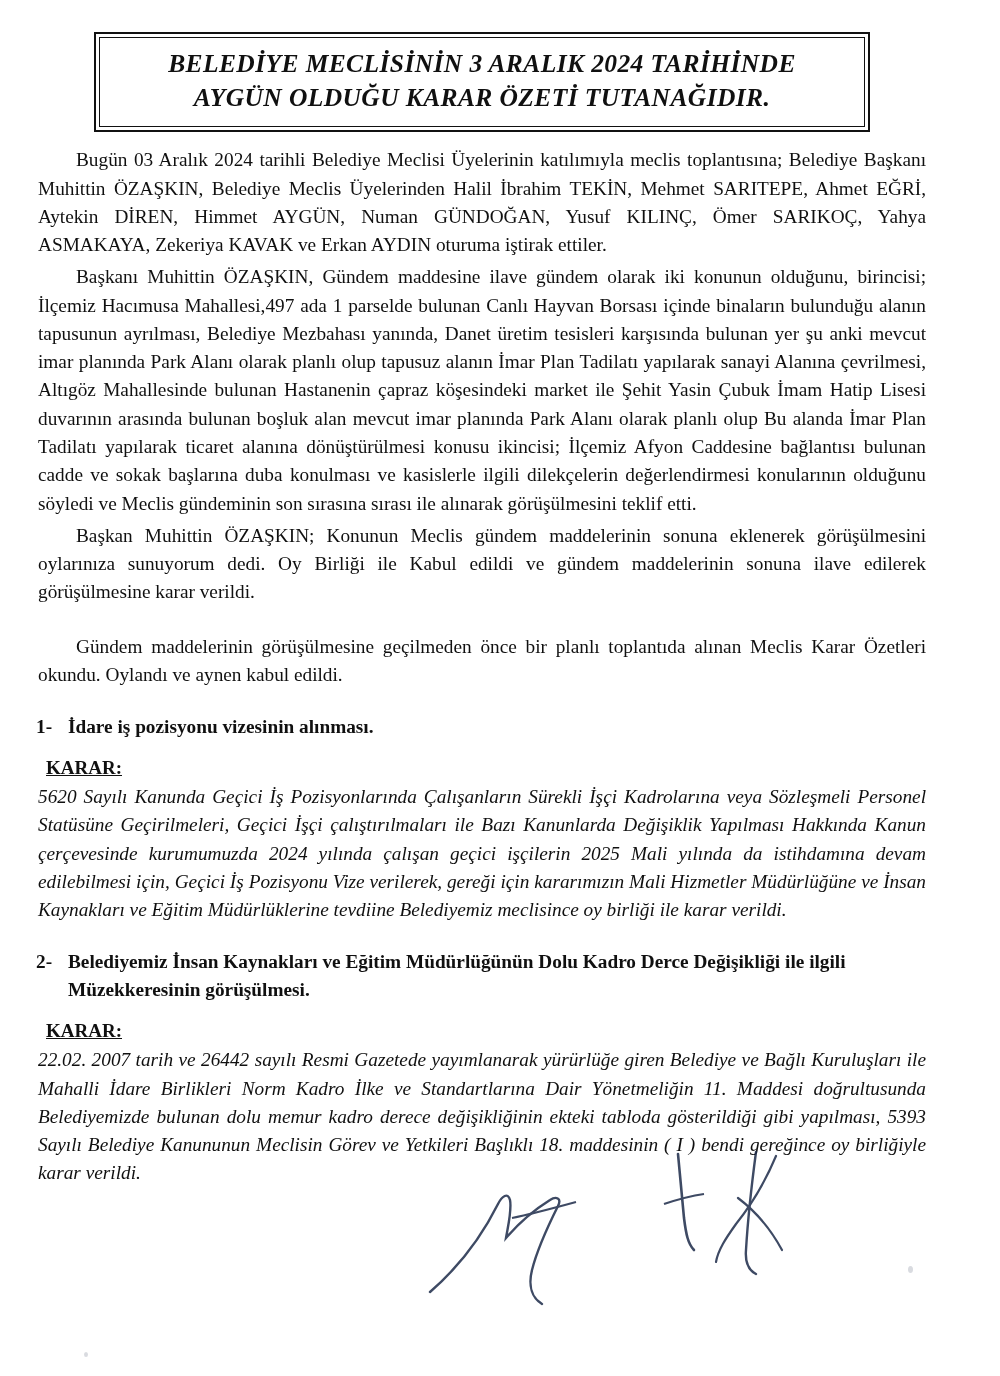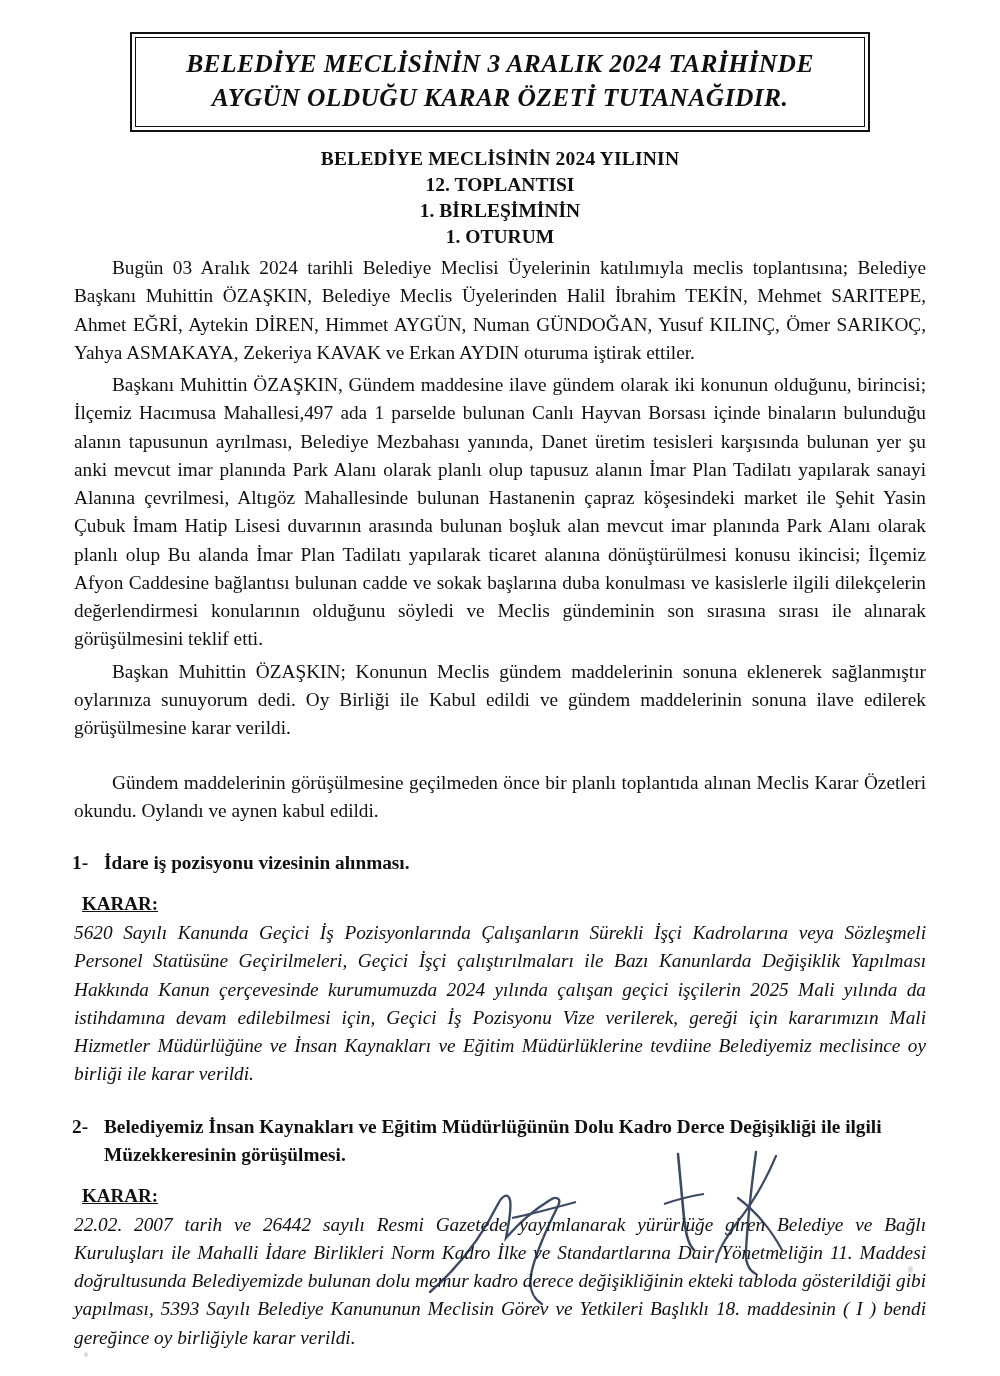--- a/index.html
+++ b/index.html
@@ -11,21 +11,21 @@
     width: 1000px;
     height: 1376px;
     position: relative;
     font-family: "Liberation Serif", serif;
     color: #101010;
     overflow: hidden;
   }
   .page {
     position: absolute;
     inset: 0;
-    padding: 28px 70px 0 70px;
+    padding: 28px 70px 0 34px;
     box-sizing: border-box;
   }
 
   
   .title-box-outer {
     border: 2px solid #111;
     padding: 3px;
     margin: 4px 60px 14px 60px;
   }
   .title-box-inner {
@@ -119,30 +119,24 @@
 
 <div class="page">
 
   <div class="title-box-outer">
     <div class="title-box-inner">
       <div class="title-line">BELEDİYE MECLİSİNİN 3 ARALIK 2024 TARİHİNDE</div>
       <div class="title-line">AYGÜN OLDUĞU KARAR ÖZETİ TUTANAĞIDIR.</div>
     </div>
   </div>
 
-  <div class="heading-block">
-    <div class="l1">BELEDİYE MECLİSİNİN 2024 YILININ</div>
-    <div class="l2">12. TOPLANTISI</div>
-    <div class="l3">1. BİRLEŞİMİNİN</div>
-    <div class="l4">1. OTURUM</div>
-  </div>
 
   <p class="body">Bugün 03 Aralık 2024 tarihli Belediye Meclisi Üyelerinin katılımıyla meclis toplantısına; Belediye Başkanı Muhittin ÖZAŞKIN, Belediye Meclis Üyelerinden Halil İbrahim TEKİN,    Mehmet SARITEPE, Ahmet EĞRİ, Aytekin DİREN, Himmet AYGÜN, Numan GÜNDOĞAN, Yusuf KILINÇ, Ömer SARIKOÇ, Yahya ASMAKAYA, Zekeriya KAVAK ve Erkan AYDIN oturuma iştirak ettiler.</p>
   <p class="body">Başkanı Muhittin ÖZAŞKIN, Gündem maddesine ilave gündem olarak iki konunun olduğunu, birincisi; İlçemiz Hacımusa Mahallesi,497 ada 1 parselde bulunan Canlı Hayvan Borsası içinde binaların bulunduğu alanın tapusunun ayrılması, Belediye Mezbahası yanında, Danet üretim tesisleri karşısında bulunan yer şu anki mevcut imar planında Park Alanı olarak planlı olup tapusuz alanın İmar Plan Tadilatı yapılarak sanayi Alanına çevrilmesi, Altıgöz Mahallesinde bulunan Hastanenin çapraz köşesindeki market ile Şehit Yasin Çubuk İmam Hatip Lisesi duvarının arasında bulunan boşluk alan mevcut imar planında Park Alanı olarak planlı olup Bu alanda İmar Plan Tadilatı yapılarak ticaret alanına dönüştürülmesi konusu ikincisi; İlçemiz Afyon Caddesine bağlantısı bulunan cadde ve sokak başlarına duba konulması ve kasislerle ilgili dilekçelerin değerlendirmesi konularının olduğunu söyledi ve Meclis gündeminin son sırasına sırası ile alınarak görüşülmesini teklif  etti.</p>
-  <p class="body">Başkan Muhittin ÖZAŞKIN; Konunun Meclis gündem maddelerinin sonuna eklenerek sağlanmıştır oylarınıza sunuyorum dedi. Oy Birliği ile Kabul edildi ve gündem maddelerinin sonuna ilave edilerek görüşülmesine karar verildi.</p>
+  <p class="body">Başkan Muhittin ÖZAŞKIN; Konunun Meclis gündem maddelerinin sonuna eklenerek görüşülmesini oylarınıza sunuyorum dedi. Oy Birliği ile Kabul edildi ve gündem maddelerinin sonuna ilave edilerek görüşülmesine karar verildi.</p>
   <p class="body gap-lg">Gündem maddelerinin görüşülmesine geçilmeden önce bir planlı toplantıda alınan Meclis Karar Özetleri okundu. Oylandı ve aynen kabul edildi.</p>
 
   <div class="agenda-item">
     <div class="agenda-num">1-</div>
     <div class="agenda-text">İdare iş pozisyonu vizesinin  alınması.</div>
   </div>
   <div class="karar-label">KARAR:</div>
   <p class="body no-indent">5620 Sayılı Kanunda Geçici İş Pozisyonlarında Çalışanların Sürekli İşçi Kadrolarına veya Sözleşmeli Personel Statüsüne Geçirilmeleri, Geçici İşçi çalıştırılmaları ile Bazı Kanunlarda Değişiklik Yapılması Hakkında Kanun çerçevesinde kurumumuzda 2024 yılında çalışan geçici işçilerin 2025 Mali yılında da istihdamına devam edilebilmesi için, Geçici İş Pozisyonu Vize verilerek, gereği için kararımızın Mali Hizmetler Müdürlüğüne ve İnsan Kaynakları ve Eğitim Müdürlüklerine tevdiine Belediyemiz meclisince oy birliği ile karar  verildi.</p>
 
   <div class="agenda-item">

